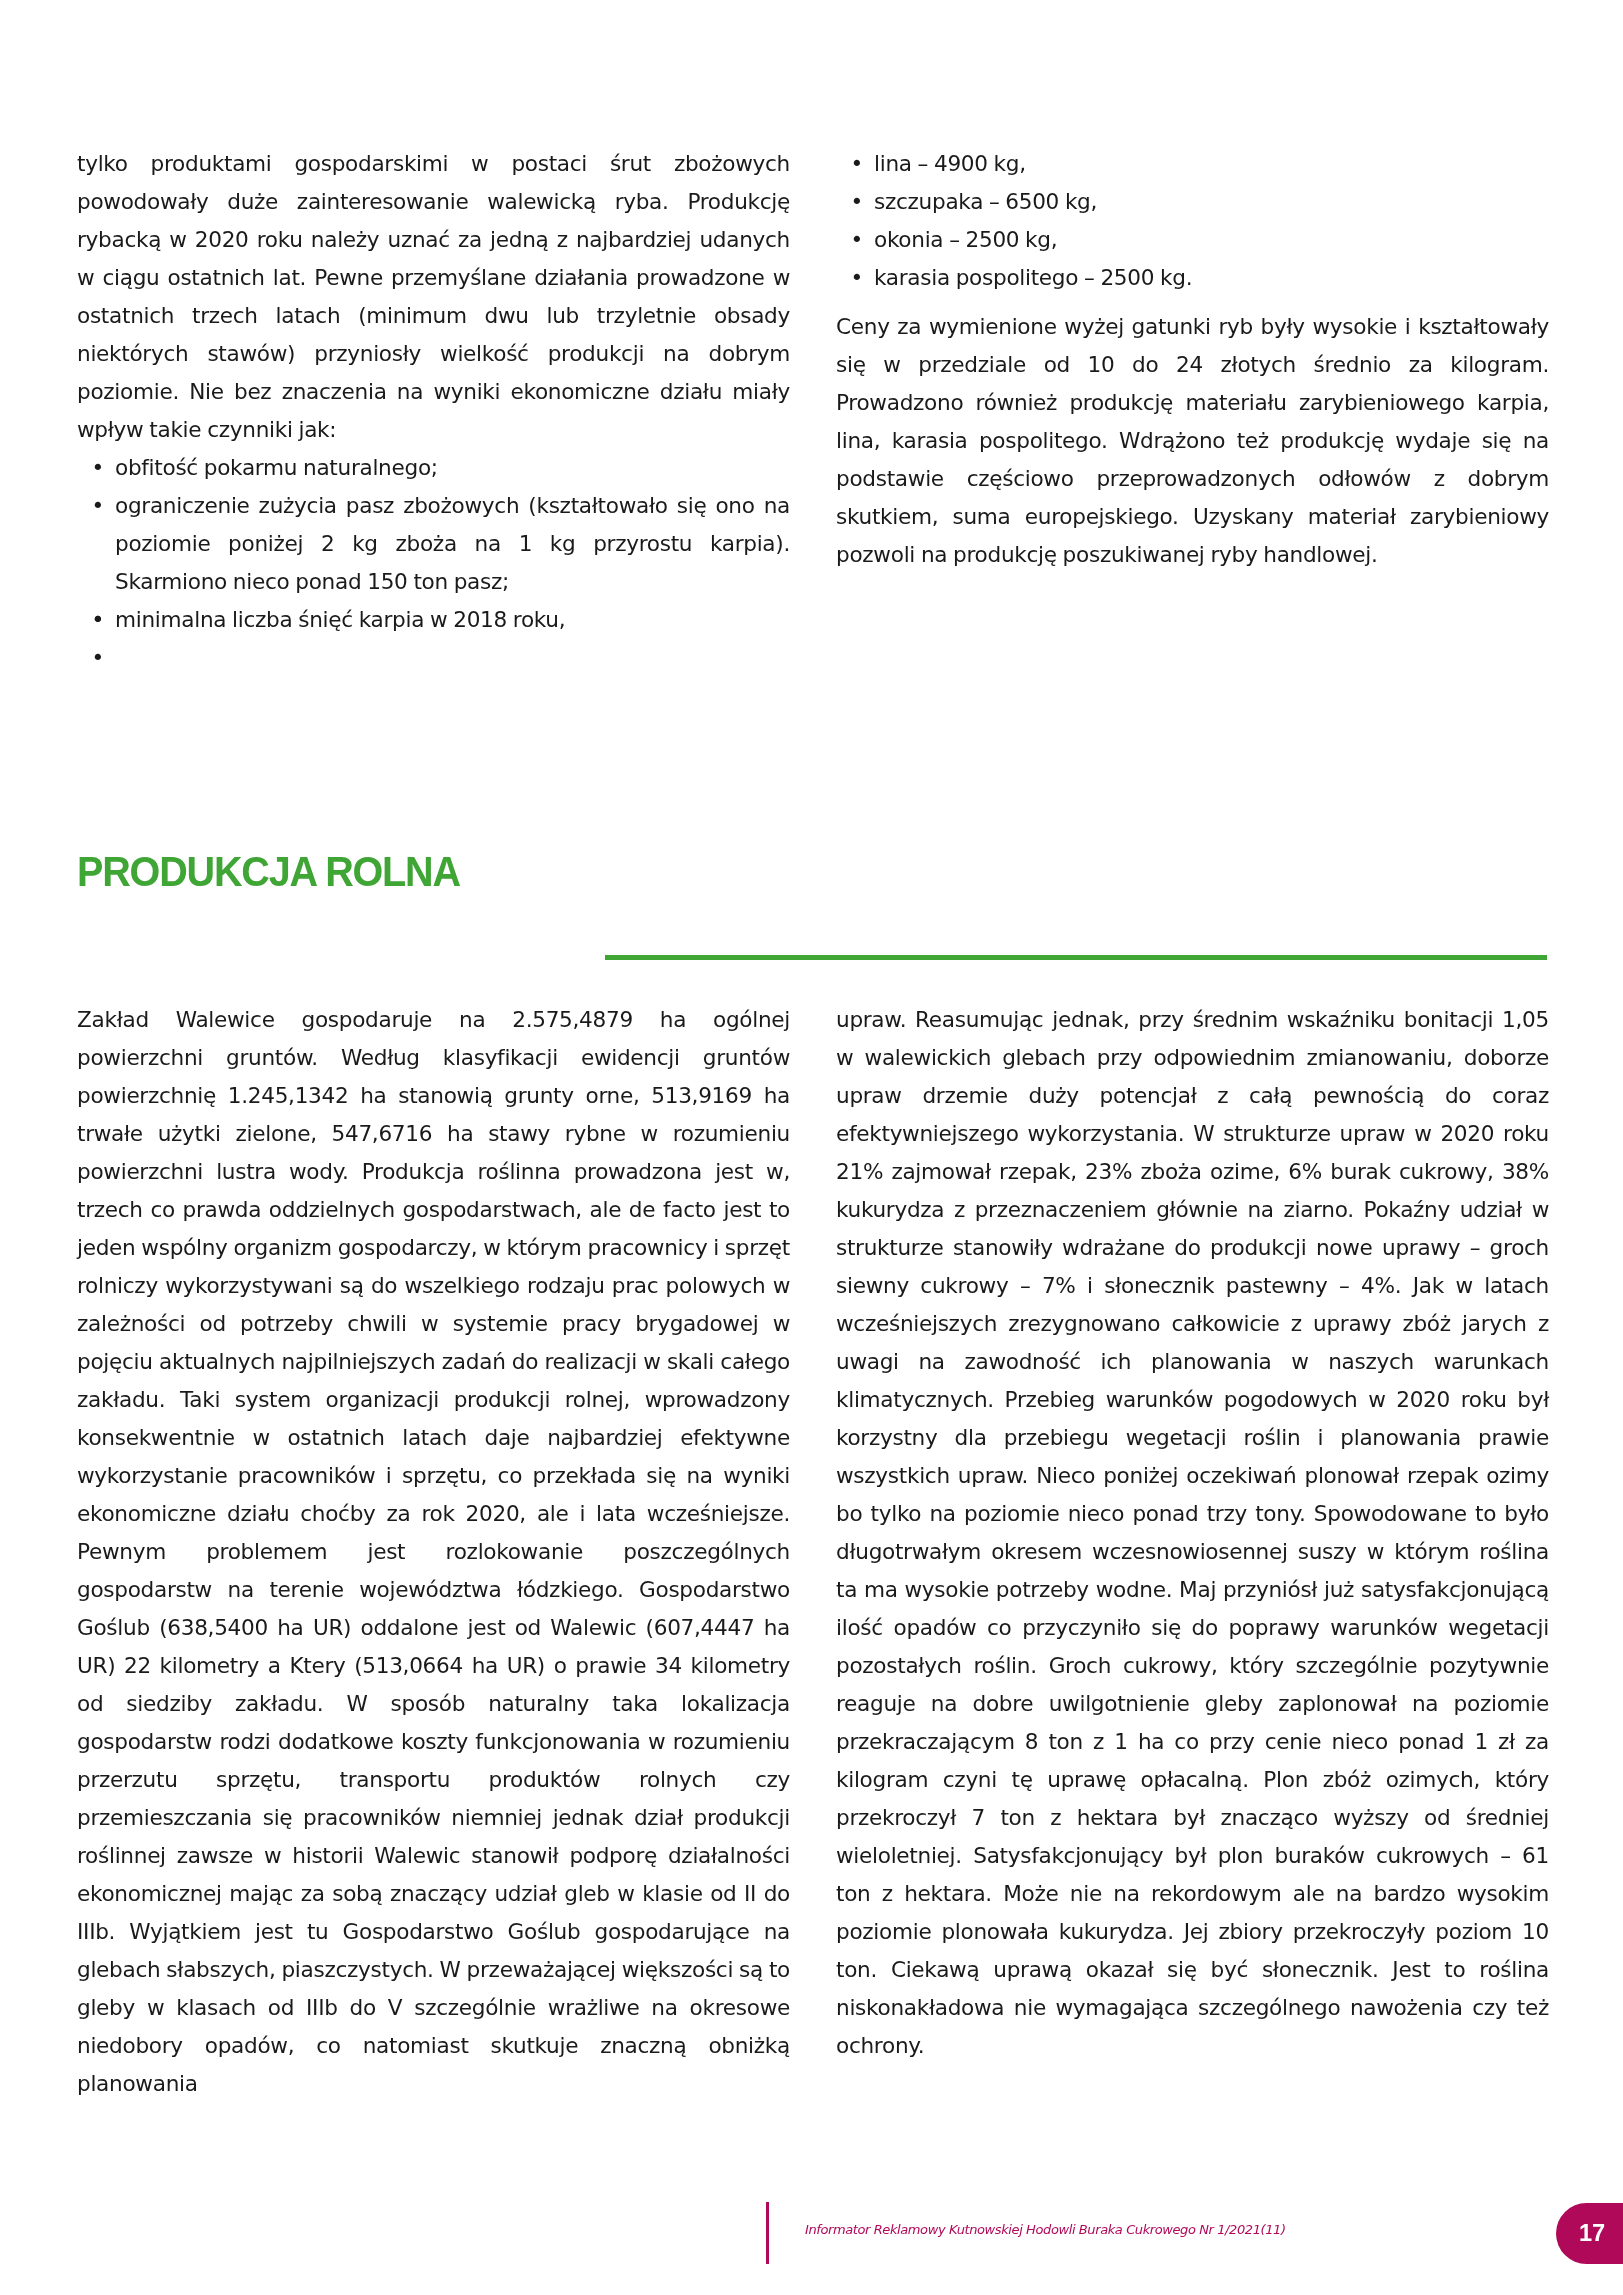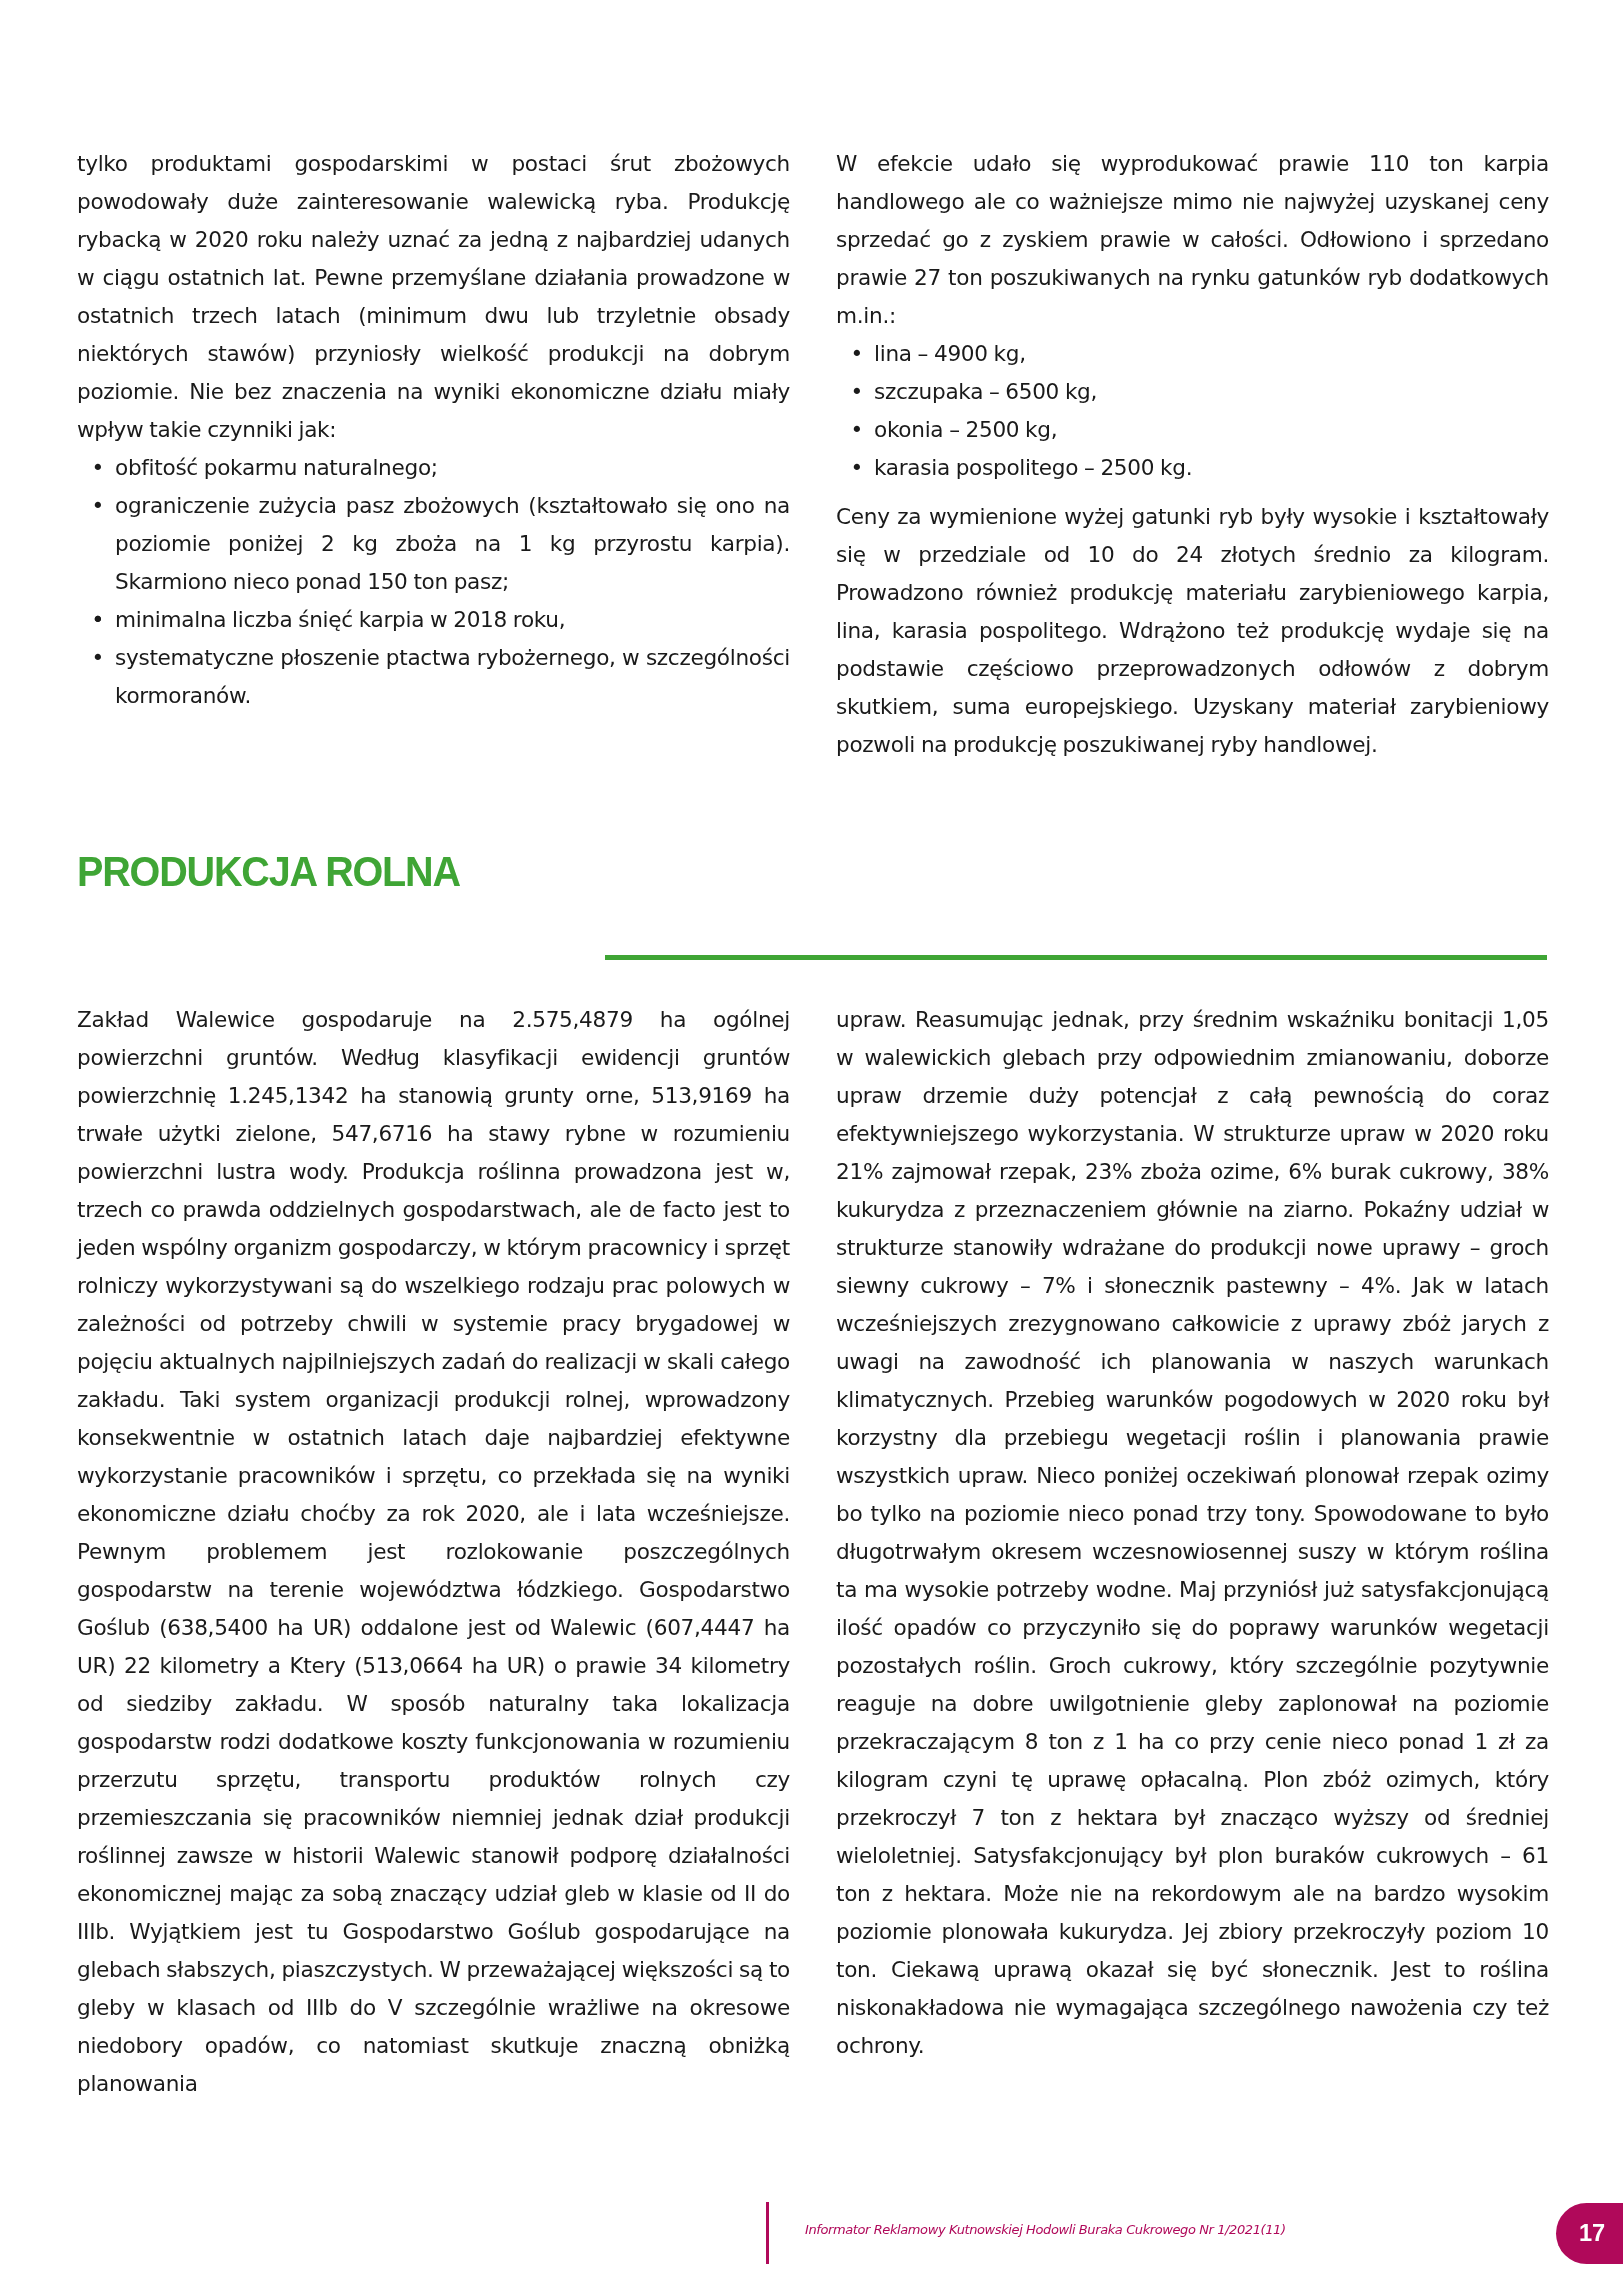--- a/index.html
+++ b/index.html
@@ -61,26 +61,25 @@
 </head>
 <body>
 
 <div class="col" id="col-top-left">
   <p>tylko produktami gospodarskimi w postaci śrut zbożowych powodowały duże zainteresowanie walewicką ryba. Produkcję rybacką w 2020 roku należy uznać za jedną z najbardziej udanych w ciągu ostatnich lat. Pewne przemyślane działania prowadzone w ostatnich trzech latach (minimum dwu lub trzyletnie obsady niektórych stawów) przyniosły wielkość produkcji na dobrym poziomie. Nie bez znaczenia na wyniki ekonomiczne działu miały wpływ takie czynniki jak:</p>
   <ul>
     <li><span class="bullet">•</span><span>obfitość pokarmu naturalnego;</span></li>
     <li><span class="bullet">•</span><span>ograniczenie zużycia pasz zbożowych (kształtowało się ono na poziomie poniżej 2 kg zboża na 1 kg przyrostu karpia). Skarmiono nieco ponad 150 ton pasz;</span></li>
     <li><span class="bullet">•</span></li>
     <li><span class="bullet">•</span><span>minimalna liczba śnięć karpia w 2018 roku,</span></li>
-    <li><span class="bullet">•</span><span>systematyczne płoszenie ptactwa rybożernego, w szczególności kormoranów.</span></li>
+    <li><span class="bullet">•</span></li>
   </ul>
 </div>
 
 <div class="col" id="col-top-right">
-  <p>W efekcie udało się wyprodukować prawie 110 ton karpia handlowego ale co ważniejsze mimo nie najwyżej uzyskanej ceny sprzedać go z zyskiem prawie w całości. Odłowiono i sprzedano prawie 27 ton poszukiwanych na rynku gatunków ryb dodatkowych m.in.:</p>
   <ul>
     <li><span class="bullet">•</span><span>lina – 4900 kg,</span></li>
     <li><span class="bullet">•</span><span>szczupaka – 6500 kg,</span></li>
     <li><span class="bullet">•</span><span>okonia – 2500 kg,</span></li>
     <li><span class="bullet">•</span><span>karasia pospolitego – 2500 kg.</span></li>
   </ul>
   <p class="para2">Ceny za wymienione wyżej gatunki ryb były wysokie i kształtowały się w przedziale od 10 do 24 złotych średnio za kilogram. Prowadzono również produkcję materiału zarybieniowego karpia, lina, karasia pospolitego. Wdrążono też produkcję wydaje się na podstawie częściowo przeprowadzonych odłowów z dobrym skutkiem, suma europejskiego. Uzyskany materiał zarybieniowy pozwoli na produkcję poszukiwanej ryby handlowej.</p>
 </div>
 
 <div id="section-title">PRODUKCJA ROLNA</div>

